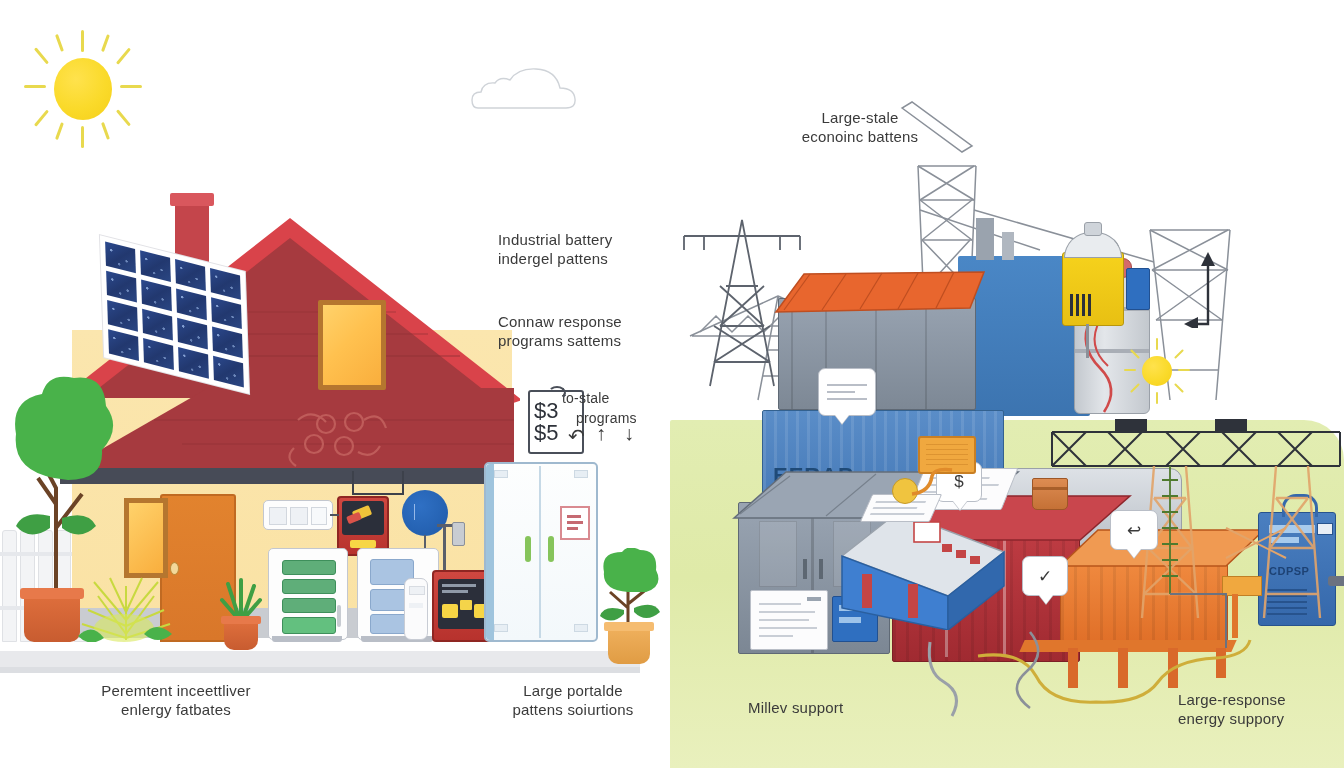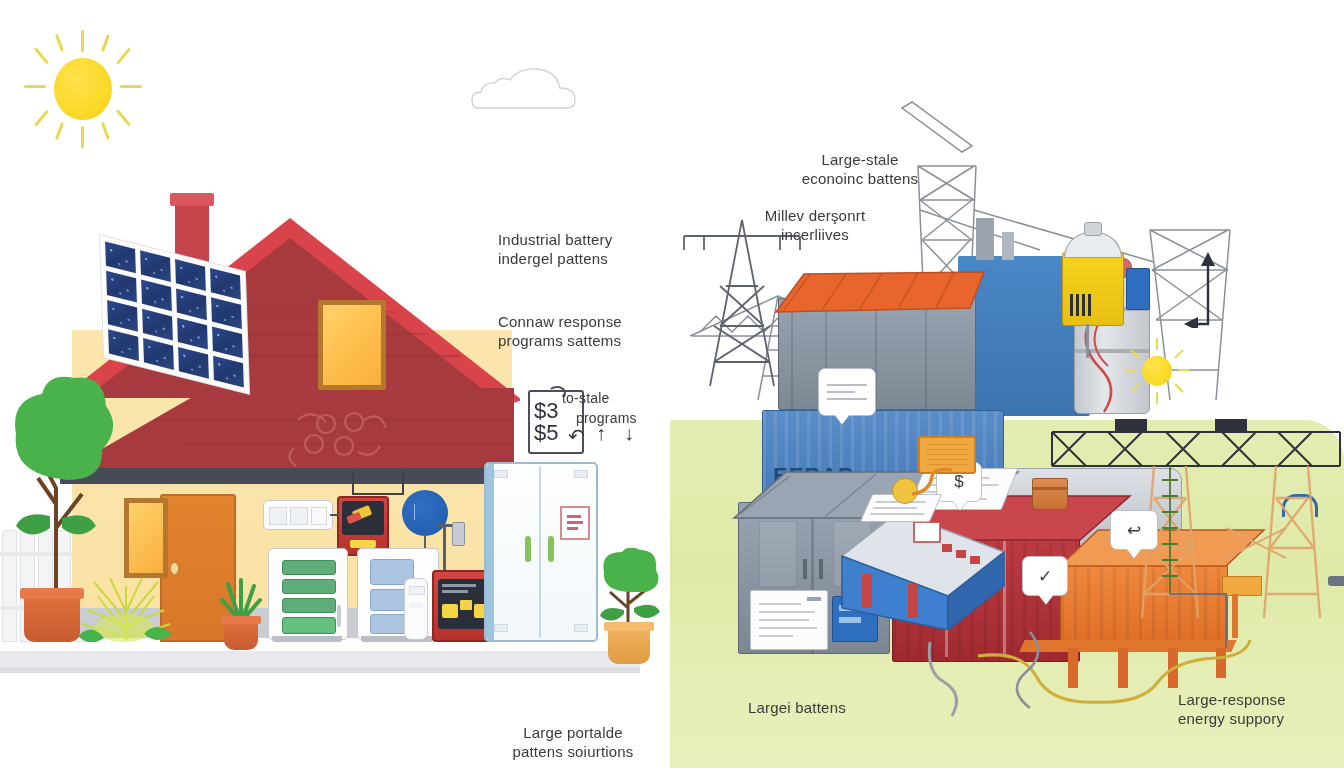--- a/index.html
+++ b/index.html
@@ -4,21 +4,21 @@
 <style>
   html,body{margin:0;padding:0;background:#fff;}
   body{font-family:"Liberation Sans",sans-serif;}
   #scene{position:relative;width:1344px;height:768px;overflow:hidden;background:#ffffff;}
   .abs{position:absolute;}
   
   .label{
     position:absolute;color:#3a3a3a;font-size:15px;line-height:1.28;
     font-family:"Liberation Sans",sans-serif;white-space:pre-line;letter-spacing:.2px;
   }
-  .label.c{text-align:center;margin-top:42px;}
+  .label.c{text-align:center;}
   
   #leftPanel{position:absolute;left:0;top:0;width:670px;height:768px;background:#ffffff;}
   #rightPanel{position:absolute;left:670px;top:0;width:674px;height:768px;background:#ffffff;}
   
   .ground-left{position:absolute;left:0;bottom:95px;width:640px;height:22px;background:#e8e9ec;}
   .greenfield{
     position:absolute;left:0;top:420px;width:674px;height:348px;
     background:linear-gradient(180deg,#e2edb2 0%,#dfeaa8 45%,#e9f0bd 100%);
     border-radius:2px 40px 0 0;
   }
@@ -300,20 +300,22 @@
       <div class="arrowtxt" style="left:568px;top:424px;">↶</div>
       <div class="arrowtxt" style="left:596px;top:422px;">↑</div>
       <div class="arrowtxt" style="left:624px;top:422px;">↓</div>
       <div class="abs" style="left:548px;top:386px;width:14px;height:10px;border:2px solid #4a4f59;border-radius:50%;border-bottom-color:transparent;border-left-color:transparent;"></div>
     </div>
 
     <div class="label" style="left:498px;top:230px;">Industrial battery
 indergel pattens</div>
     <div class="label" style="left:498px;top:312px;">Connaw response
 programs sattems</div>
+    <div class="label c" style="left:66px;top:681px;width:220px;">Peremtent inceettliver
+enlergy fatbates</div>
     <div class="label c" style="left:478px;top:681px;width:190px;">Large portalde
 pattens soiurtions</div>
   </div>
 
   <div id="rightPanel">
 
     <div class="greenfield"></div>
 
     <svg class="abs" style="left:0;top:100px;" width="674" height="340" viewBox="0 0 674 340">
       <g stroke="#8a9099" stroke-width="1.5" fill="none">
@@ -437,20 +439,27 @@
       <polygon points="10,40 48,4 214,4 176,40" fill="#f09a52" stroke="#b8551b" stroke-width="1.5"></polygon>
     </svg>
     <div>
       <div class="abs" style="left:352px;top:640px;width:212px;height:12px;background:#e0762c;transform:skewX(-24deg);"></div>
       <div class="abs" style="left:398px;top:648px;width:10px;height:40px;background:#d9692a;"></div>
       <div class="abs" style="left:448px;top:648px;width:10px;height:40px;background:#d9692a;"></div>
       <div class="abs" style="left:498px;top:648px;width:10px;height:40px;background:#d9692a;"></div>
       <div class="abs" style="left:546px;top:648px;width:10px;height:30px;background:#d9692a;"></div>
     </div>
 
+    <div class="abs" style="left:588px;top:512px;width:76px;height:112px;background:linear-gradient(180deg,#4a7fc0 0%,#3568ab 100%);border:1.5px solid #27538d;border-radius:3px;">
+      <div class="abs" style="left:10px;top:12px;width:46px;height:8px;background:#a8cbed;"></div>
+      <div class="abs" style="left:10px;top:24px;width:30px;height:6px;background:#a8cbed;"></div>
+      <div class="abs" style="left:10px;top:52px;color:#1d4274;font-size:11px;font-weight:bold;letter-spacing:.5px;font-family:'Liberation Sans',sans-serif;">CDPSP</div>
+      <div class="abs" style="left:8px;top:76px;width:40px;height:26px;background:repeating-linear-gradient(180deg,#27538d 0 2px,transparent 2px 6px);"></div>
+      <div class="abs" style="left:58px;top:10px;width:14px;height:10px;background:#e8eef5;border:1px solid #27538d;"></div>
+    </div>
     <div class="abs" style="left:612px;top:494px;width:30px;height:20px;border:3px solid #3568ab;border-bottom:none;border-radius:14px 14px 0 0;"></div>
     <div class="abs" style="left:658px;top:576px;width:26px;height:10px;background:#6b7280;border-radius:3px;"></div>
     <div class="abs" style="left:552px;top:576px;width:38px;height:18px;background:#f0a83f;border:1.5px solid #c07f24;"></div>
     <div class="abs" style="left:562px;top:594px;width:6px;height:44px;background:#e0762c;"></div>
 
     <div>
       <svg class="abs" style="left:162px;top:500px;" width="180" height="130" viewBox="0 0 180 130">
         <polygon points="10,56 66,12 172,52 116,96" fill="#dfe4ea" stroke="#9aa2ac" stroke-width="1.5"></polygon>
         <polygon points="10,56 10,108 116,130 116,96" fill="#3f7fd0" stroke="#2a5f9f" stroke-width="1.5"></polygon>
         <polygon points="116,96 172,52 172,86 116,130" fill="#3168ad" stroke="#2a5f9f" stroke-width="1.5"></polygon>
@@ -547,20 +556,18 @@
     <div class="bubble" style="left:148px;top:368px;width:56px;height:46px;">
       <div style="width:100%;padding:0 8px;">
         <div style="height:2px;background:#b9bec7;margin:5px 0;"></div>
         <div style="height:2px;background:#b9bec7;margin:5px 0;width:70%;"></div>
         <div style="height:2px;background:#b9bec7;margin:5px 0;"></div>
       </div>
     </div>
 
     <div class="label c" style="left:80px;top:108px;width:220px;">Large-stale
 econoinc battens</div>
-    <div class="label c" style="left:45px;top:164px;width:200px;">Millev derşonrt
-incerliives</div>
-    <div class="label" style="left:78px;top:698px;">Largei battens</div>
+    <div class="label" style="left:78px;top:698px;">Millev support</div>
     <div class="label" style="left:508px;top:690px;">Large-response
 energy suppory</div>
   </div>
 
 </div>
 
 </body></html>

